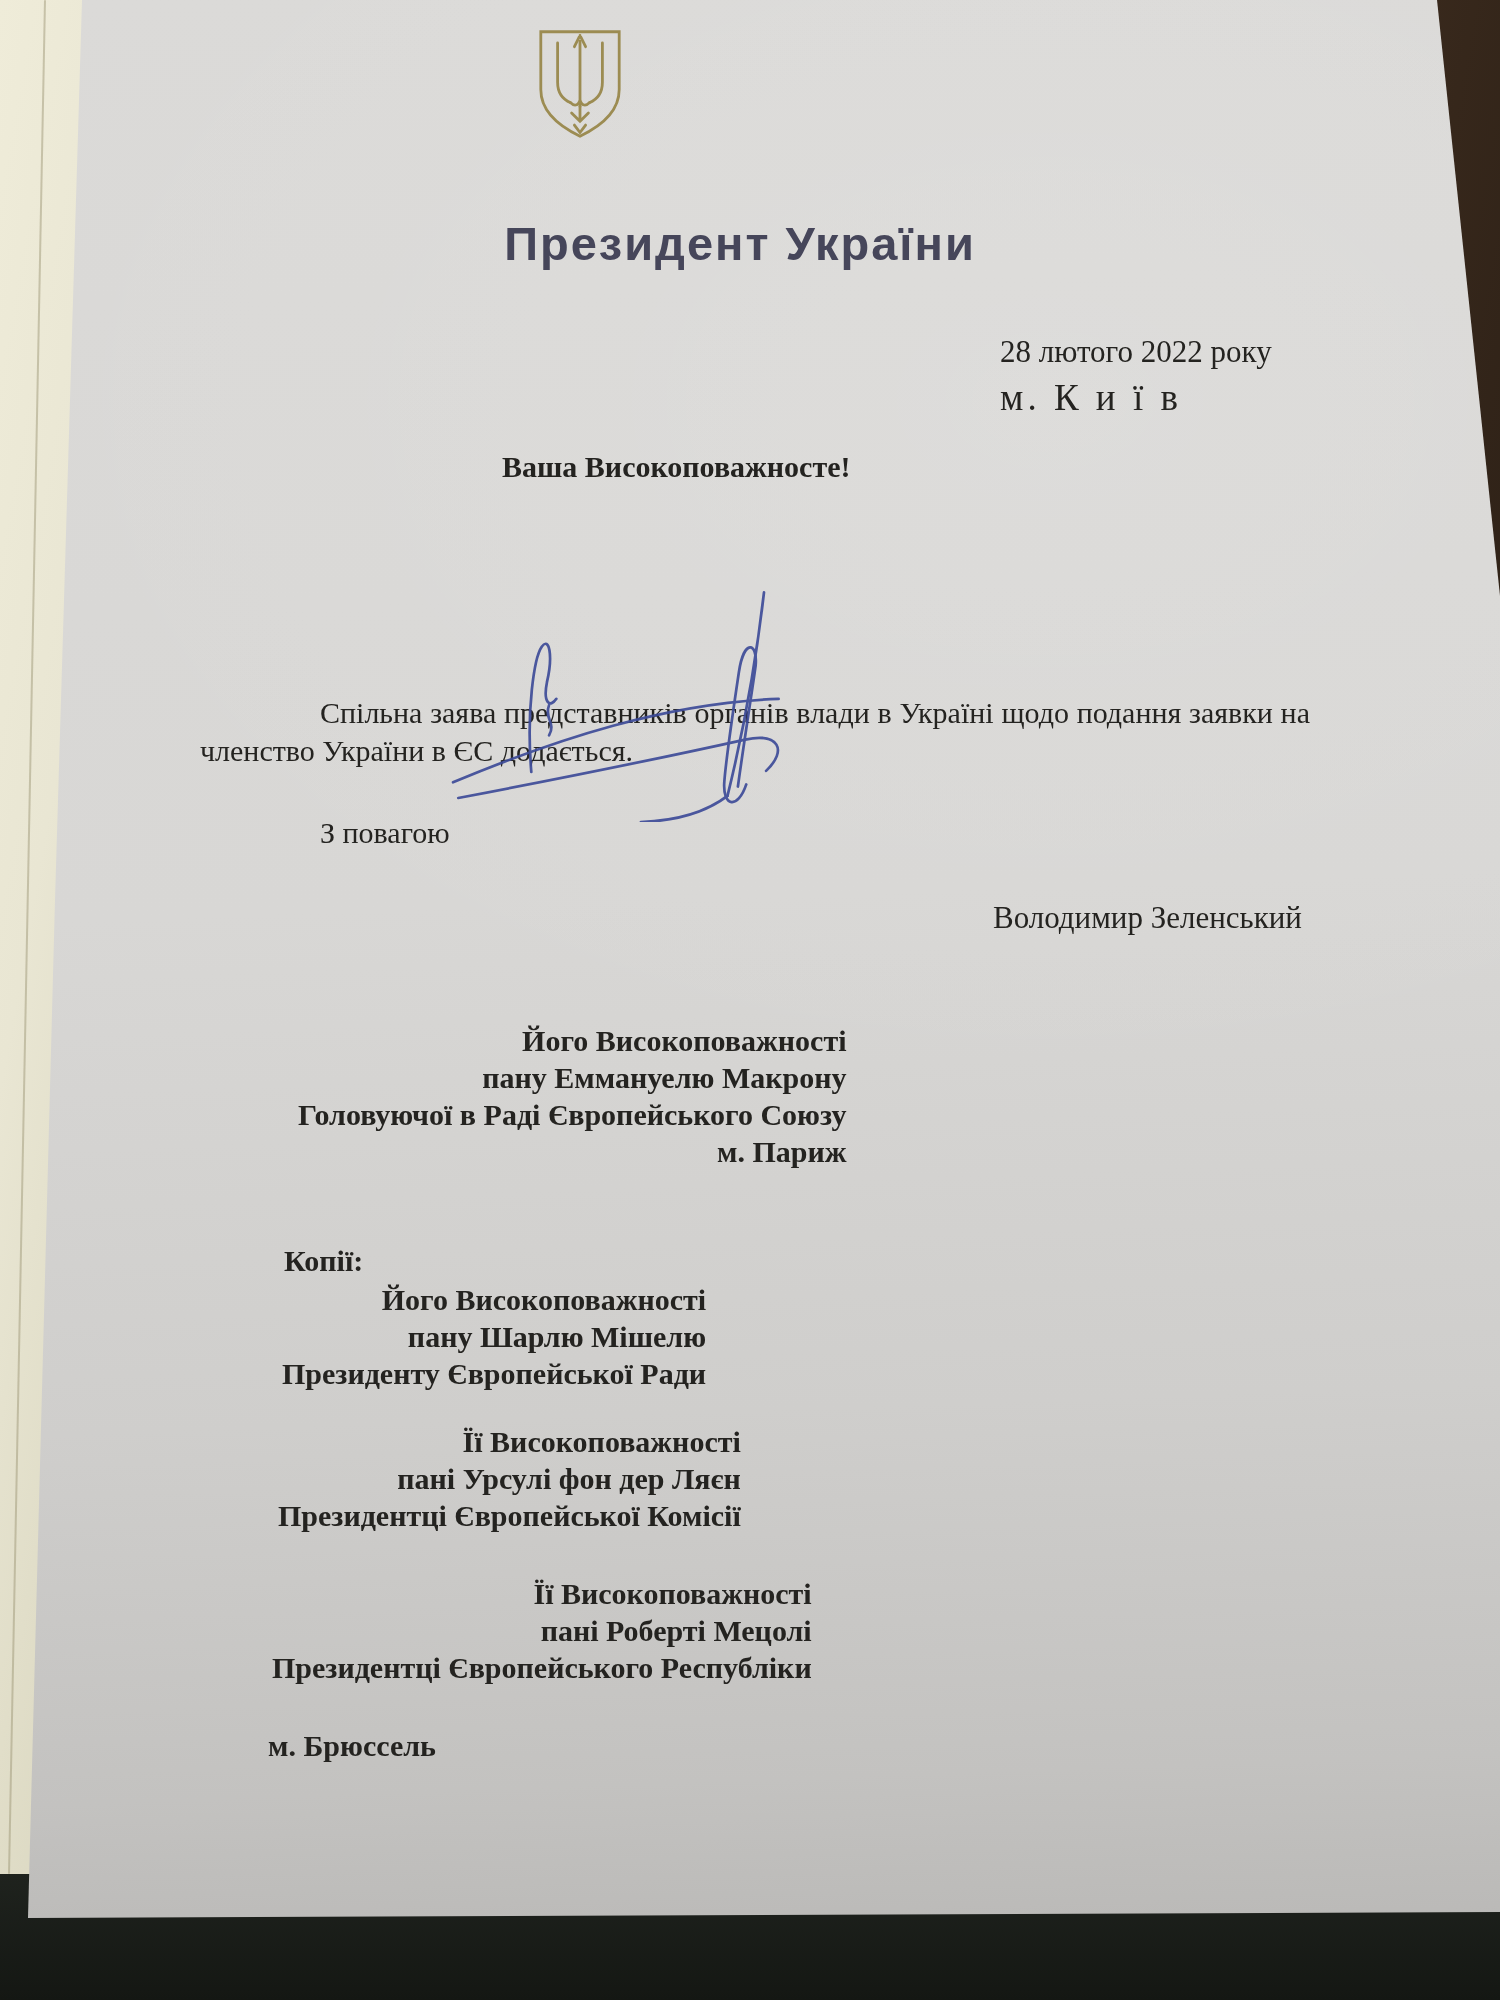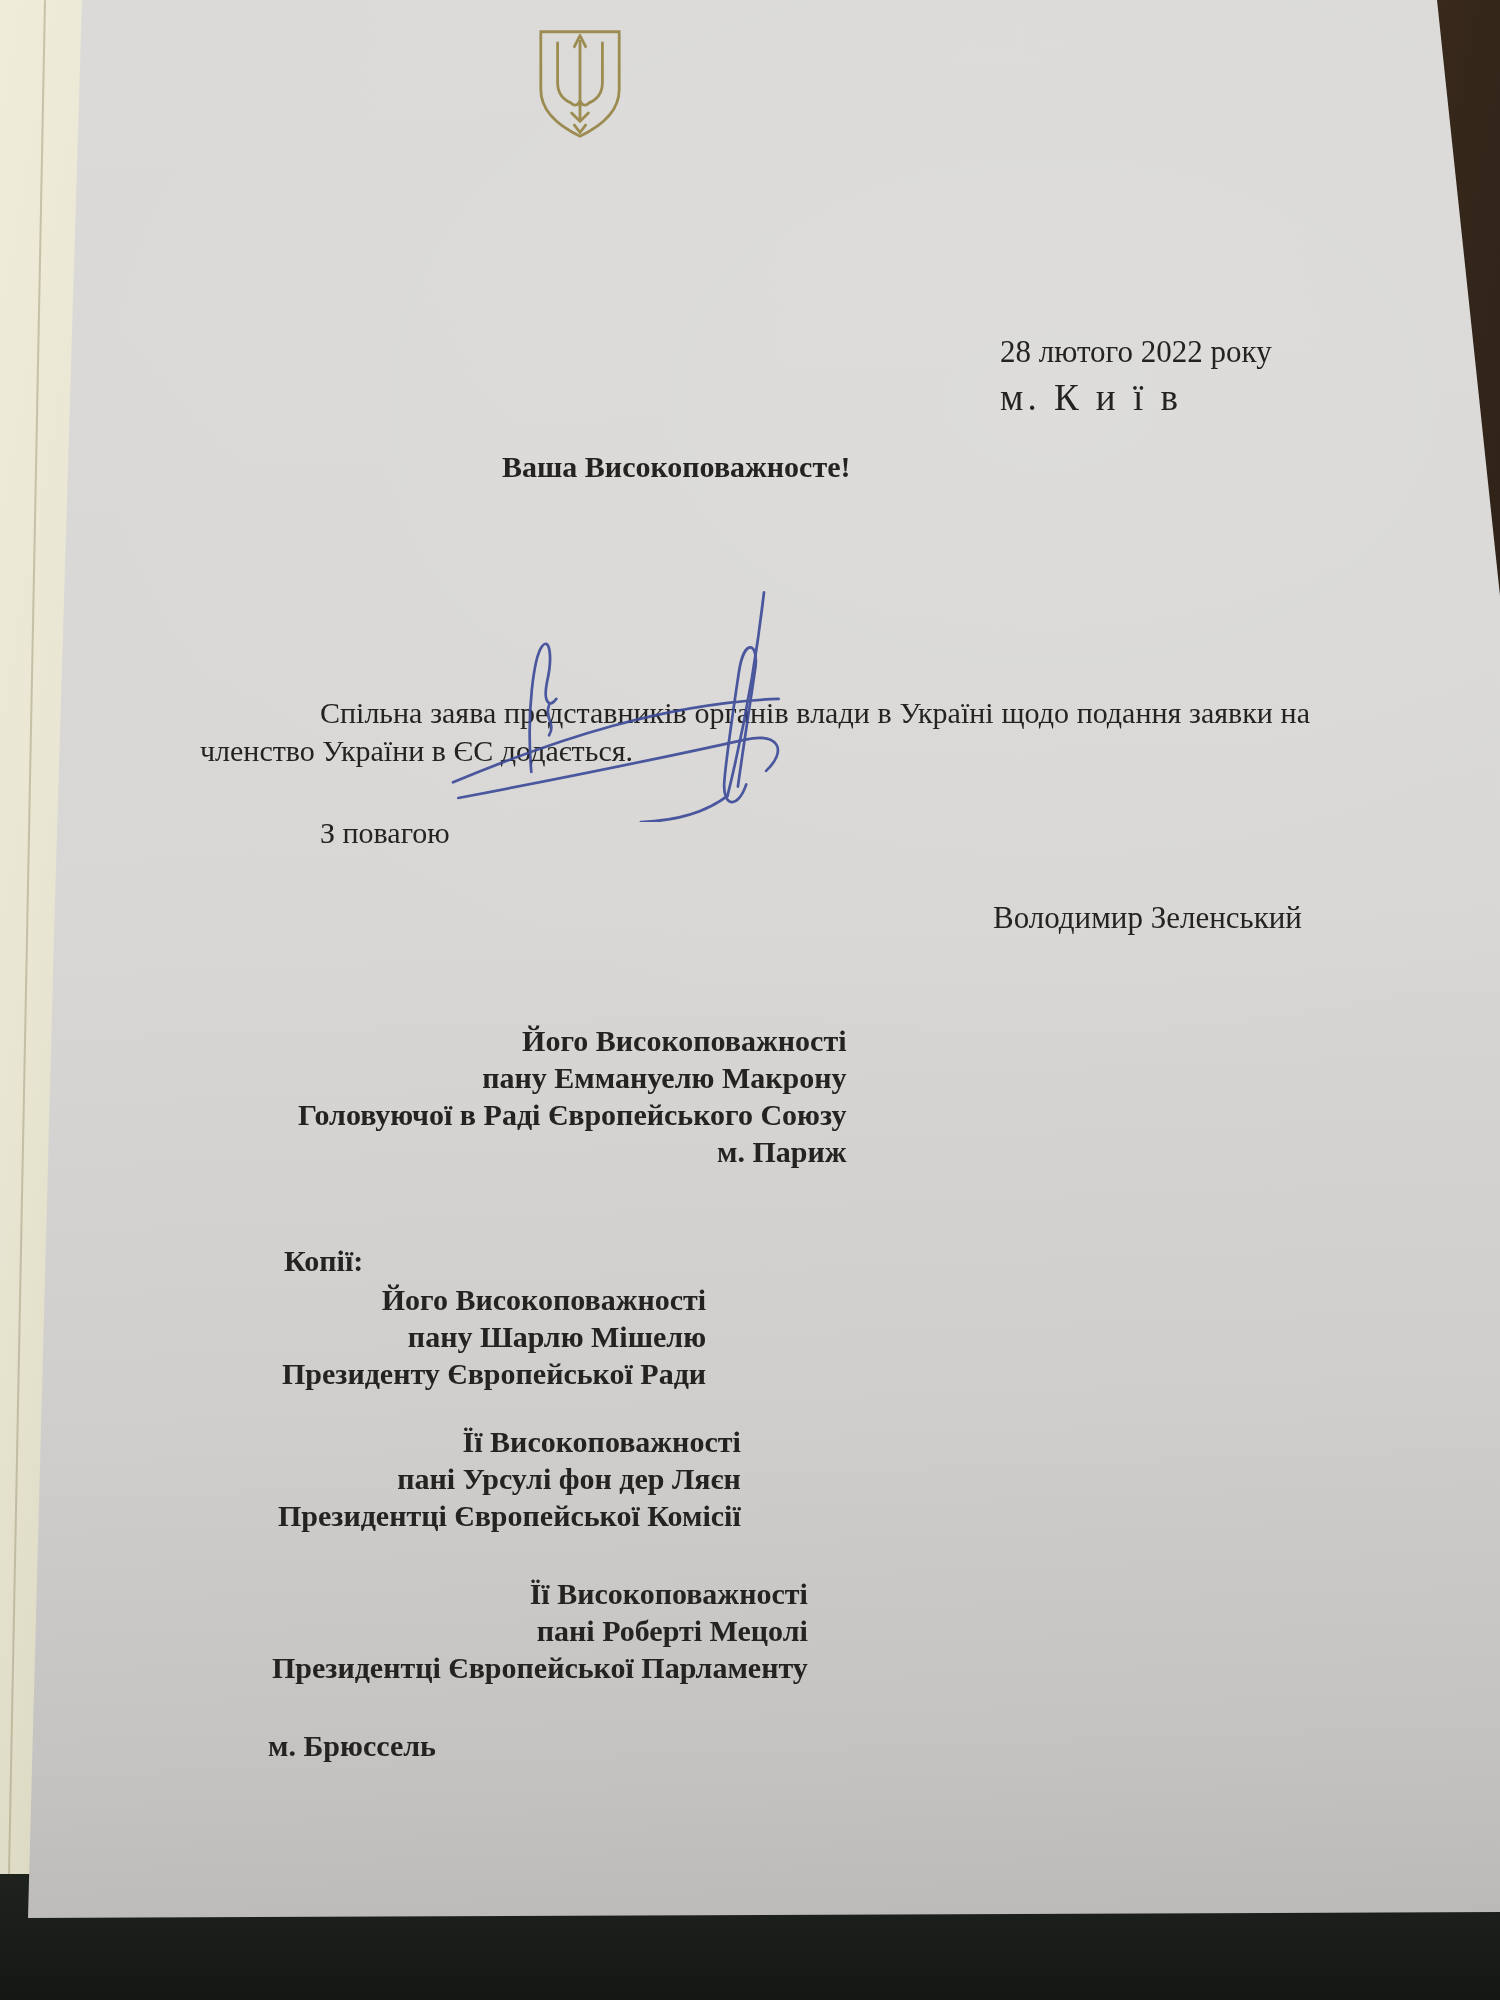--- a/index.html
+++ b/index.html
@@ -73,20 +73,21 @@
       <path d="M8,4 H92 V66 Q92 96 50 116 Q8 96 8 66 Z"></path>
       <path d="M26,16 V58 Q26 74 40 80"></path>
       <path d="M74,16 V58 Q74 74 60 80"></path>
       <path d="M50,14 V84"></path>
       <path d="M50,8 L44,20 M50,8 L56,20"></path>
       <path d="M40,80 Q46 86 50 78 Q54 86 60 80"></path>
       <path d="M50,84 V100 M41,91 L50,100 L59,91"></path>
       <path d="M44,104 L50,112 L56,104"></path>
     </svg>
 
+    <div class="header-title">Президент України</div>
 
     <div class="date-line">28 лютого 2022 року</div>
     <div class="city-line">м. К и ї в</div>
 
     <div class="salutation">Ваша Високоповажносте!</div>
 
     <div class="para2">Спільна заява представників органів влади в Україні щодо подання заявки на членство України в ЄС додається.</div>
 
     <div class="valediction">З повагою</div>
 
@@ -119,19 +120,19 @@
 
     <div class="addr copy2">
       <div>Її Високоповажності</div>
       <div>пані Урсулі фон дер Ляєн</div>
       <div>Президентці Європейської Комісії</div>
     </div>
 
     <div class="addr copy3">
       <div>Її Високоповажності</div>
       <div>пані Роберті Мецолі</div>
-      <div>Президентці Європейської Парламенту</div>
+      <div>Президентці Європейського Республіки</div>
     </div>
 
     <div class="copies-city">м. Брюссель</div>
 
   </div>
 </div>
 
 </body></html>

